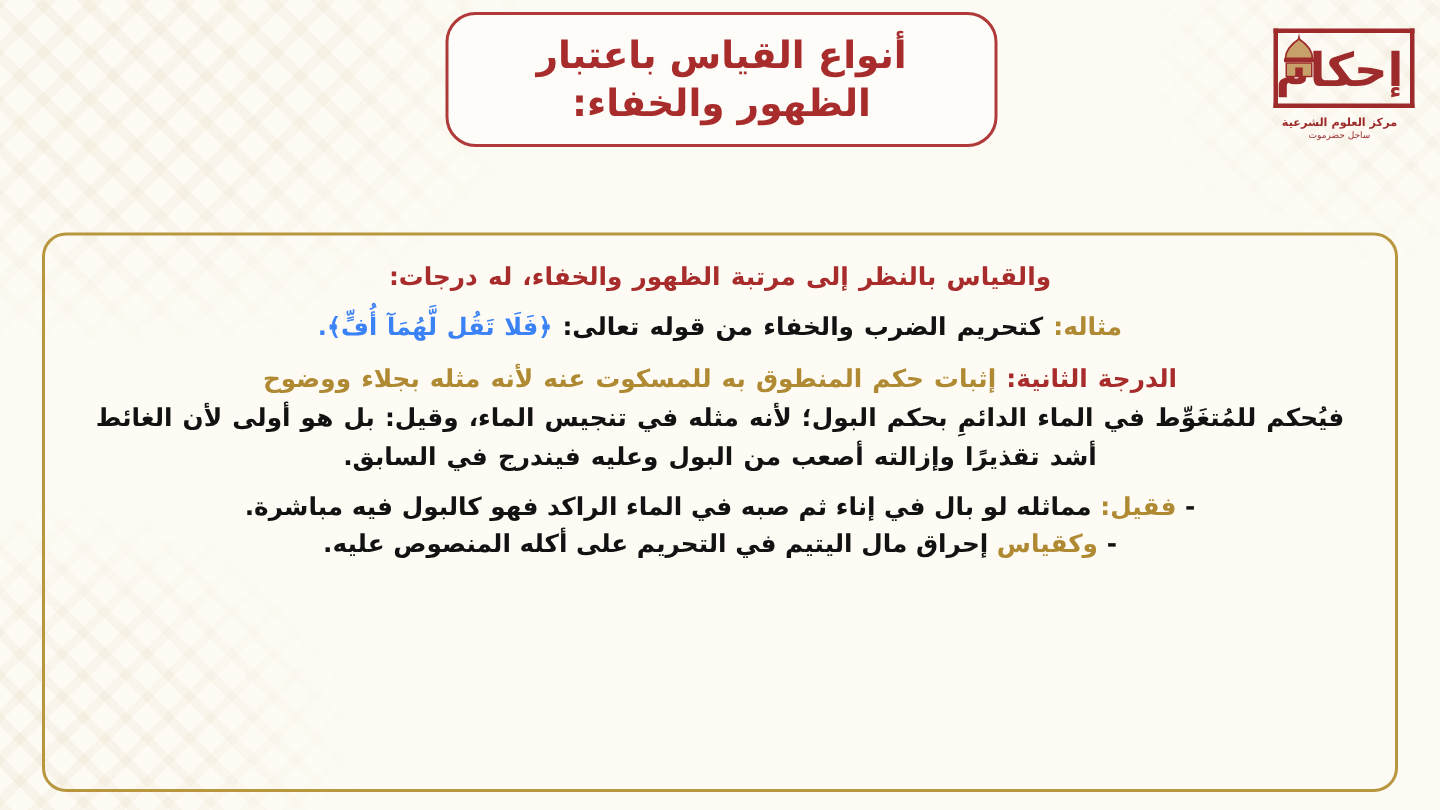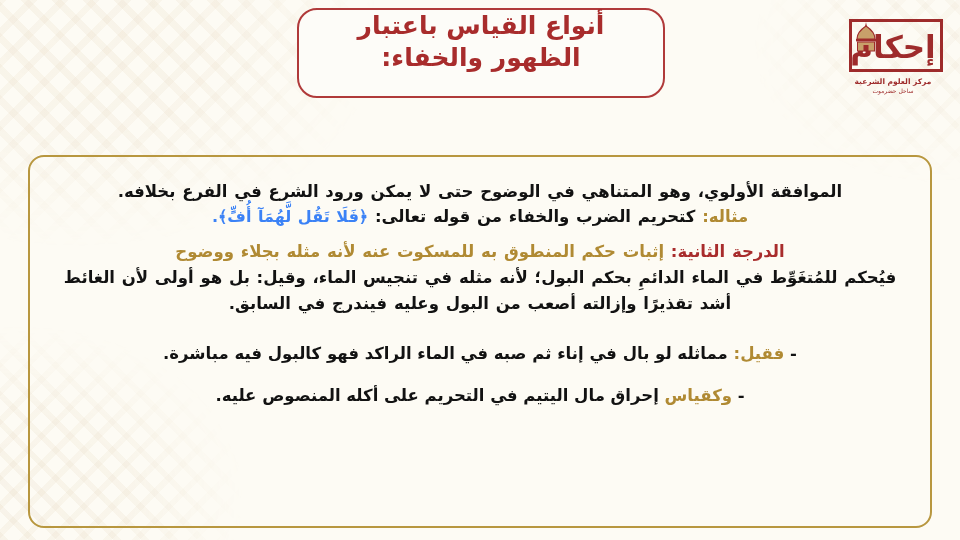--- a/index.html
+++ b/index.html
@@ -51,21 +51,21 @@
   .title-box {
     position: absolute;
     left: 297px;
     top: 8px;
     width: 368px;
     height: 90px;
     background: #fdfcf8;
     border: 2px solid #b03a3a;
     border-radius: 20px;
     display: flex;
-    align-items: flex-start;
+    align-items: center;
     justify-content: center;
     box-sizing: border-box;
     z-index: 5;
   }
   .title-text {
     direction: rtl;
     text-align: center;
     color: #a82c2c;
     font-size: 25px;
     font-weight: bold;
@@ -216,21 +216,20 @@
     color: #2b2b2b;
     font-size: 12px;
     font-weight: normal;
   }
   .bullet-line {
     font-size: 16.5px;
     font-weight: bold;
     line-height: 1.52;
     text-align: center;
     color: #1b1b1b;
-    margin-top: 17px;
   }
 </style>
 </head>
 <body>
 
 <div class="bg-watermark"></div>
 <div class="bg-watermark-2"></div>
 <div class="bg-watermark-3"></div>
 
 <div class="title-box">
@@ -253,27 +252,27 @@
     <div class="logo-word">إحكام</div>
   </div>
   <div class="logo-sub">مركز العلوم الشرعية</div>
   <div class="logo-sub-2">ساحل حضرموت</div>
 </div>
 
 <div class="content-frame"></div>
 
 <div class="content">
 
+  <div class="line">
+    <span class="red">والقياس بالنظر إلى مرتبة الظهور والخفاء، له درجات:</span>
+  </div>
 
   <div class="gap-sm"></div>
 
 
-  <div class="line tight">
-    <span class="black">الموافقة الأولوي، وهو المتناهي في الوضوح حتى لا يمكن ورود الشرع في الفرع بخلافه.</span>
-  </div>
 
   <div class="line">
     <span class="gold">مثاله:</span>
     <span class="black">كتحريم الضرب والخفاء من قوله تعالى:</span>
     <span class="quran">﴿فَلَا تَقُل لَّهُمَآ أُفٍّ﴾.</span>
   </div>
 
   <div class="gap-md"></div>
 
   <div class="line">

